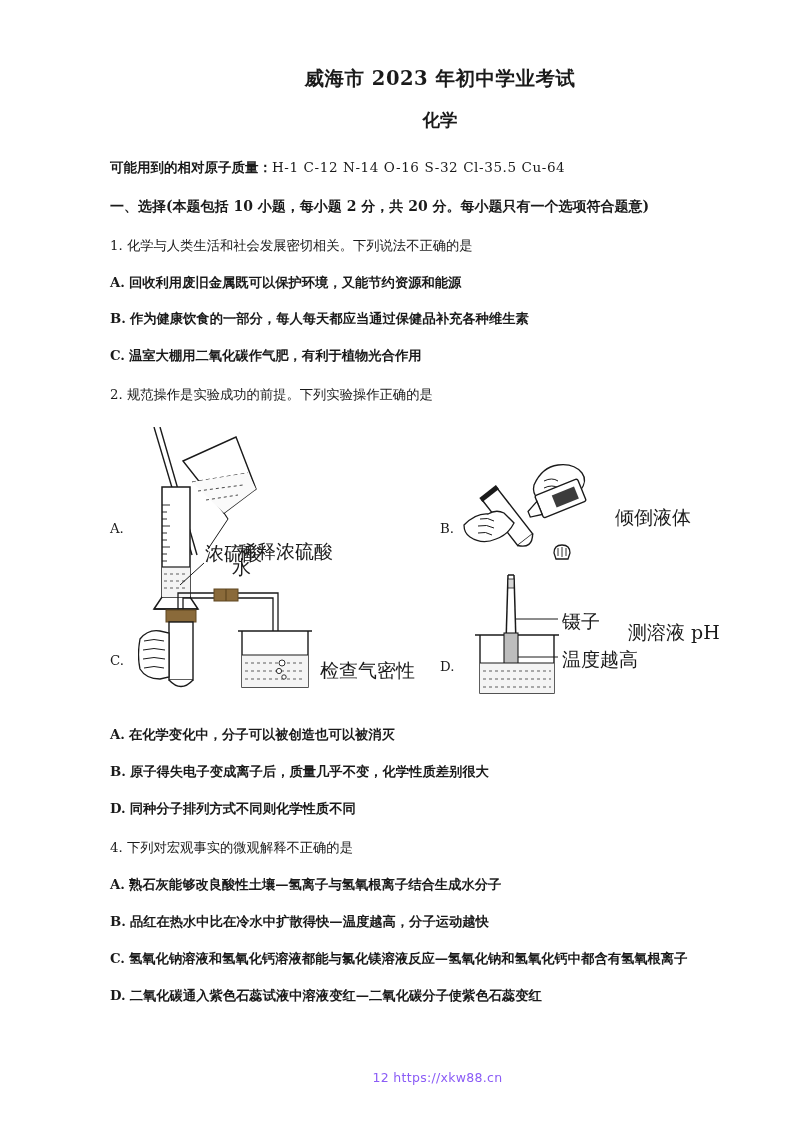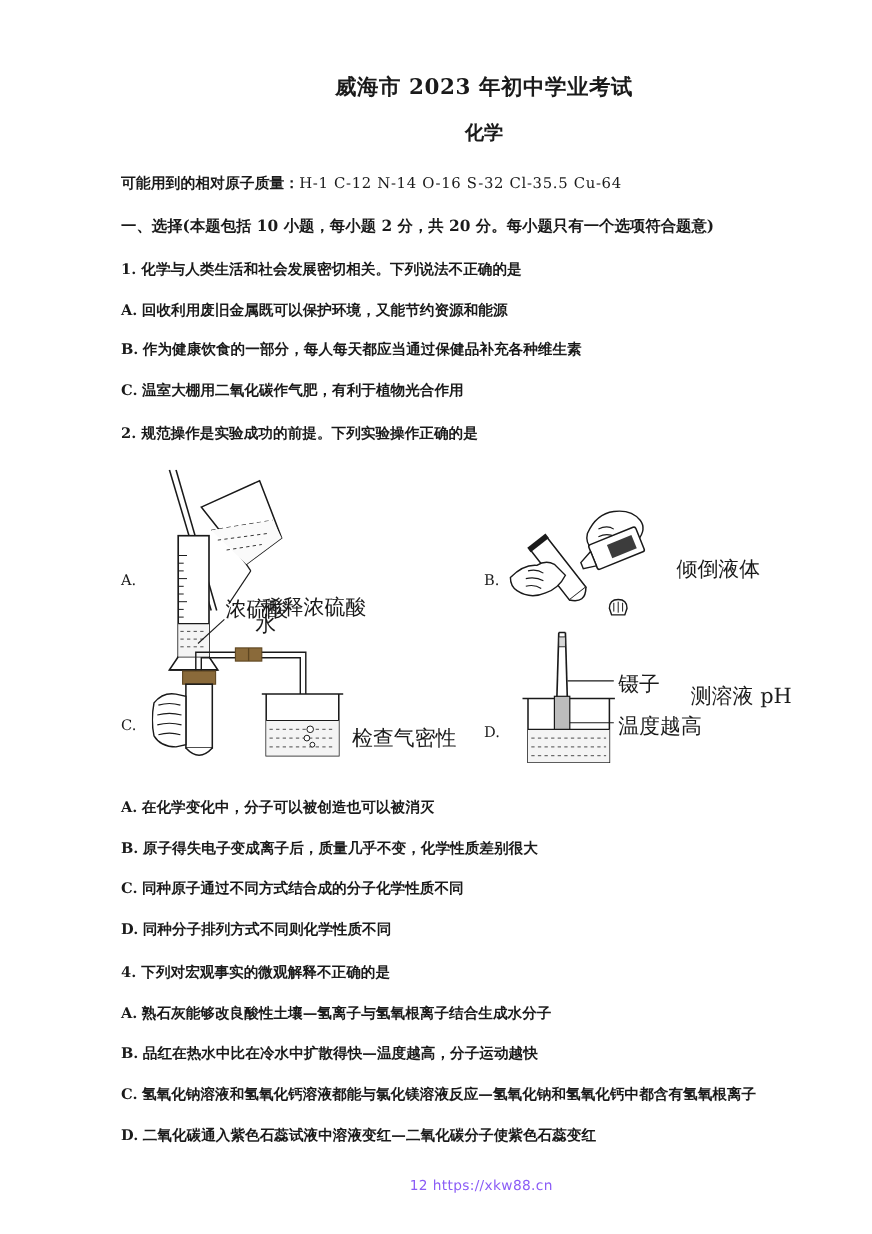--- a/index.html
+++ b/index.html
@@ -36,21 +36,20 @@
     letter-spacing: 0.5px;
     margin: 66px 0 0 0;
     line-height: 1.3;
   }
   .doc-subject {
     text-align: center;
     font-size: 17.5px;
     font-weight: bold;
     margin: 18px 0 0 0;
     line-height: 1.3;
-    font-family: Liberation Serif, serif;
   }
   .atomic-line {
     font-size: 13.5px;
     font-weight: bold;
     margin: 26px 0 0 0;
     line-height: 1.4;
   }
   .atomic-line .values {
     font-weight: normal;
     font-family: "DejaVu Serif", "Liberation Serif", serif;
@@ -61,21 +60,20 @@
     font-weight: bold;
     margin: 20px 0 0 0;
     line-height: 1.4;
   }
 
   
   .q-stem {
     font-size: 13.3px;
     margin: 19px 0 0 0;
     line-height: 1.5;
-    font-weight: bold;
   }
   .q-opt {
     font-size: 13.3px;
     margin: 17px 0 0 0;
     line-height: 1.5;
     font-weight: bold;
   }
   .q-opt .lbl { margin-right: 4px; }
 
   
@@ -317,23 +315,20 @@
       <div class="fig-cap serifish" style="left:518px; top:207px;">测溶液 pH</div>
     </div>
 
     <div class="q-opt">
       <span class="lbl">A.</span><span>在化学变化中，分子可以被创造也可以被消灭</span>
     </div>
     <div class="q-opt">
       <span class="lbl">B.</span><span>原子得失电子变成离子后，质量几乎不变，化学性质差别很大</span>
     </div>
     <div class="q-opt">
-      <span class="lbl">C.</span><span>同种原子通过不同方式结合成的分子化学性质不同</span>
-    </div>
-    <div class="q-opt">
       <span class="lbl">D.</span><span>同种分子排列方式不同则化学性质不同</span>
     </div>
 
     <div class="q-stem">4. 下列对宏观事实的微观解释不正确的是</div>
     <div class="q-opt">
       <span class="lbl">A.</span><span>熟石灰能够改良酸性土壤—氢离子与氢氧根离子结合生成水分子</span>
     </div>
     <div class="q-opt">
       <span class="lbl">B.</span><span>品红在热水中比在冷水中扩散得快—温度越高，分子运动越快</span>
     </div>

